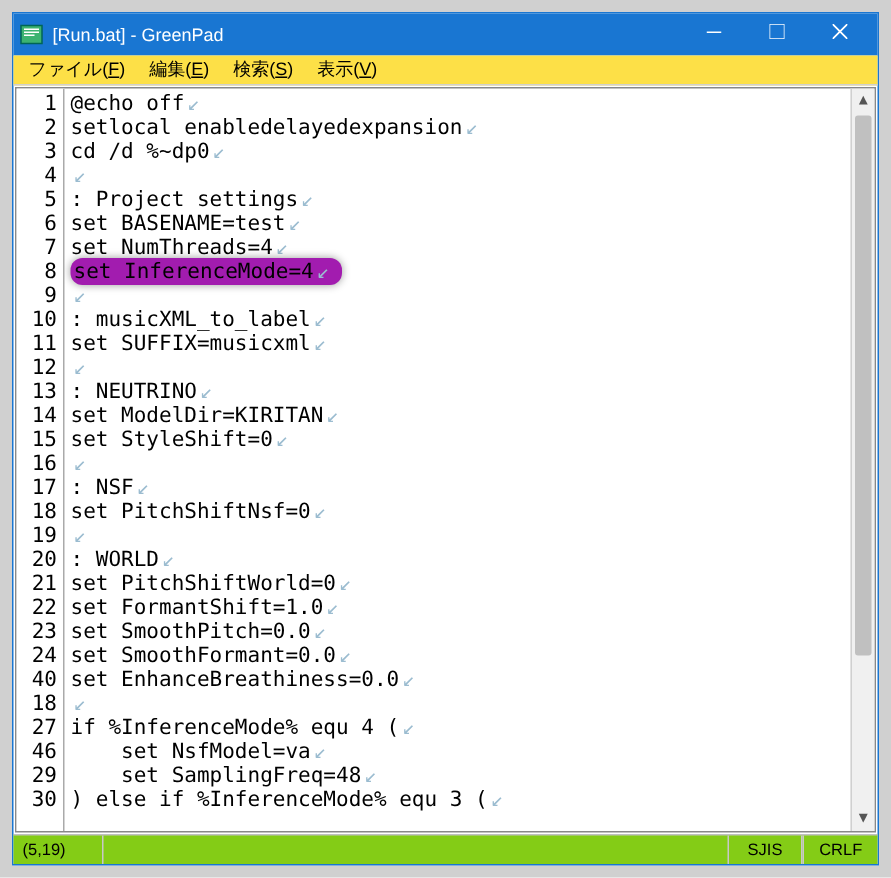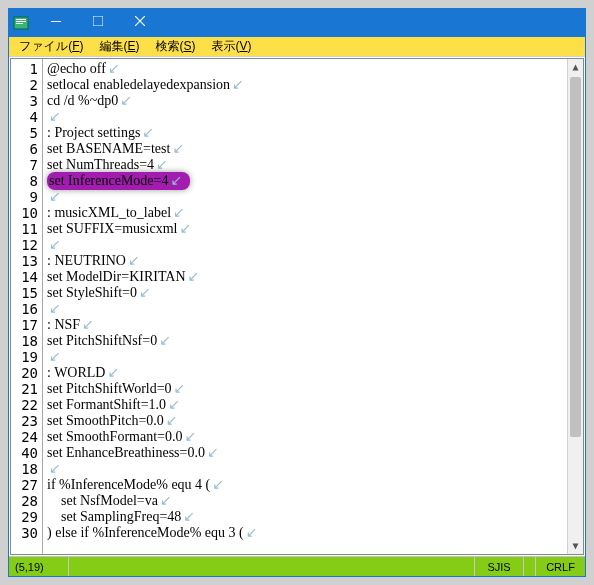--- a/index.html
+++ b/index.html
@@ -86,21 +86,20 @@
     border-right: 1px solid #aaa;
     user-select: none;
   }
   .gutter div { height: 16px; }
   .code {
     flex: 1;
     padding: 2px 2px 2px 4px;
     white-space: pre;
     overflow: hidden;
     position: relative;
-    font-family: Liberation Serif, serif;
   }
   .code-line {
     height: 16px;
     display: flex;
     align-items: center;
   }
   .code-line.highlight .hl-text {
     background: #a21caf;
     border-radius: 8px;
     padding: 1px 8px 1px 2px;
@@ -121,21 +120,21 @@
   .status-cell {
     padding: 0 6px;
     border-right: 1px solid #c8c8c8;
     height: 100%;
     display: flex;
     align-items: center;
   }
   .status-cell.pos { width: 60px; border-left: none; }
   .status-spacer { flex: 1; }
   .status-enc { width: 50px; text-align: left; justify-content: center; border-left:1px solid #c8c8c8;}
-  .status-eol { width: 50px; text-align: left; justify-content: center; border-right: none; border-left:1px solid #c8c8c8;margin-left:11px;}
+  .status-eol { width: 50px; text-align: left; justify-content: center; border-right: none; border-left:1px solid #c8c8c8;}
   .scrollbar-v {
     position: absolute;
     right: 0; top: 0;
     width: 16px;
     height: 100%;
     background: #f0f0f0;
     border-left: 1px solid #d0d0d0;
   }
   .scrollbar-v .thumb {
     position: absolute;
@@ -162,20 +161,21 @@
 
   <div class="titlebar">
     <span class="app-icon">
       <svg width="16" height="16" viewBox="0 0 16 16">
         <rect x="1" y="2" width="14" height="12" fill="#3cb371" stroke="#065" stroke-width="1"></rect>
         <rect x="3" y="4" width="10" height="1" fill="#fff"></rect>
         <rect x="3" y="6" width="10" height="1" fill="#fff"></rect>
         <rect x="3" y="8" width="7" height="1" fill="#fff"></rect>
       </svg>
     </span>
+    <span class="title-text">[Run.bat] - GreenPad</span>
     <div class="win-btns">
       <div class="win-btn">
         <svg width="10" height="10">
             <rect x="0" y="5" width="10" height="1" fill="#fff"></rect>
           </svg>
       </div>
       <div class="win-btn">
         <svg width="10" height="10">
             <rect x="0" y="0" width="10" height="10" fill="none" stroke="#fff" stroke-width="1"></rect>
           </svg>
@@ -217,21 +217,21 @@
         <div>18</div>
         <div>19</div>
         <div>20</div>
         <div>21</div>
         <div>22</div>
         <div>23</div>
         <div>24</div>
         <div>40</div>
         <div>18</div>
         <div>27</div>
-        <div>28</div>
+        <div>46</div>
         <div>29</div>
         <div>30</div>
       </div>
     <div class="code" id="code"><div class="code-line"><span>@echo off</span><span class="eol">↙</span></div><div class="code-line"><span>setlocal enabledelayedexpansion</span><span class="eol">↙</span></div><div class="code-line"><span>cd /d %~dp0</span><span class="eol">↙</span></div><div class="code-line"><span></span><span class="eol">↙</span></div><div class="code-line"><span>: Project settings</span><span class="eol">↙</span></div><div class="code-line"><span>set BASENAME=test</span><span class="eol">↙</span></div><div class="code-line"><span>set NumThreads=4</span><span class="eol">↙</span></div><div class="code-line highlight"><span class="hl-text">set InferenceMode=4<span class="eol">↙</span></span></div><div class="code-line"><span></span><span class="eol">↙</span></div><div class="code-line"><span>: musicXML_to_label</span><span class="eol">↙</span></div><div class="code-line"><span>set SUFFIX=musicxml</span><span class="eol">↙</span></div><div class="code-line"><span></span><span class="eol">↙</span></div><div class="code-line"><span>: NEUTRINO</span><span class="eol">↙</span></div><div class="code-line"><span>set ModelDir=KIRITAN</span><span class="eol">↙</span></div><div class="code-line"><span>set StyleShift=0</span><span class="eol">↙</span></div><div class="code-line"><span></span><span class="eol">↙</span></div><div class="code-line"><span>: NSF</span><span class="eol">↙</span></div><div class="code-line"><span>set PitchShiftNsf=0</span><span class="eol">↙</span></div><div class="code-line"><span></span><span class="eol">↙</span></div><div class="code-line"><span>: WORLD</span><span class="eol">↙</span></div><div class="code-line"><span>set PitchShiftWorld=0</span><span class="eol">↙</span></div><div class="code-line"><span>set FormantShift=1.0</span><span class="eol">↙</span></div><div class="code-line"><span>set SmoothPitch=0.0</span><span class="eol">↙</span></div><div class="code-line"><span>set SmoothFormant=0.0</span><span class="eol">↙</span></div><div class="code-line"><span>set EnhanceBreathiness=0.0</span><span class="eol">↙</span></div><div class="code-line"><span></span><span class="eol">↙</span></div><div class="code-line"><span>if %InferenceMode% equ 4 (</span><span class="eol">↙</span></div><div class="code-line"><span>    set NsfModel=va</span><span class="eol">↙</span></div><div class="code-line"><span>    set SamplingFreq=48</span><span class="eol">↙</span></div><div class="code-line"><span>) else if %InferenceMode% equ 3 (</span><span class="eol">↙</span></div></div>
     <div class="scrollbar-v">
       <div class="arrow up">▲</div>
       <div class="thumb"></div>
       <div class="arrow down">▼</div>
     </div>
   </div>

